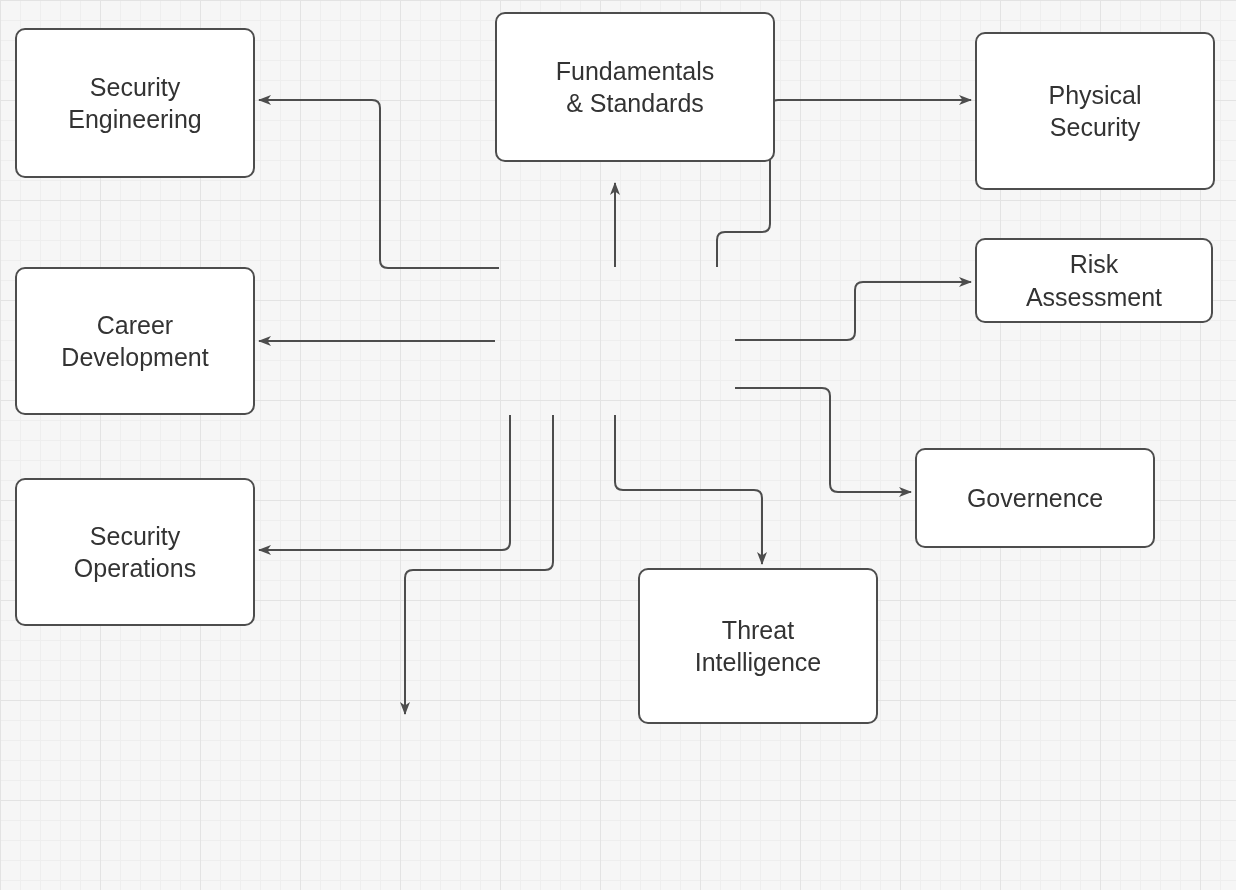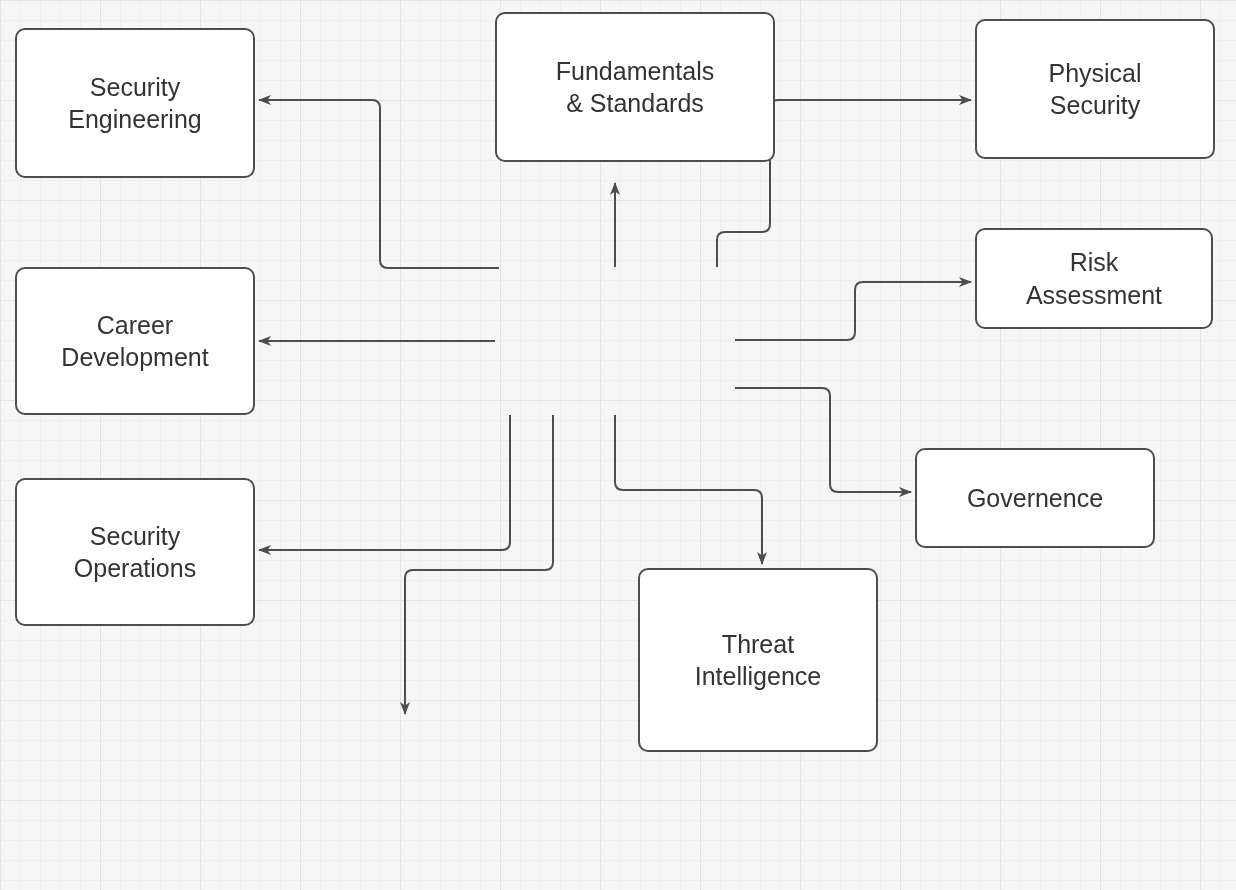--- a/index.html
+++ b/index.html
@@ -78,44 +78,44 @@
   <div class="node" style="left:15px;  top:28px;  width:240px; height:150px">
     <span class="node-label">Security
 Engineering</span>
   </div>
 
   <div class="node" style="left:495px; top:12px;  width:280px; height:150px">
     <span class="node-label">Fundamentals
 &amp; Standards</span>
   </div>
 
-  <div class="node" style="left:975px; top:19px;  width:240px; height:140px">
+  <div class="node" style="left:975px; top:32px;  width:240px; height:158px">
     <span class="node-label">Physical
 Security</span>
   </div>
 
   <div class="node" style="left:15px;  top:267px; width:240px; height:148px">
     <span class="node-label">Career
 Development</span>
   </div>
 
 
-  <div class="node" style="left:975px; top:228px; width:238px; height:101px">
+  <div class="node" style="left:975px; top:238px; width:238px; height:85px">
     <span class="node-label">Risk
 Assessment</span>
   </div>
 
   <div class="node" style="left:15px;  top:478px; width:240px; height:148px">
     <span class="node-label">Security
 Operations</span>
   </div>
 
   <div class="node" style="left:915px; top:448px; width:240px; height:100px">
     <span class="node-label">Governence</span>
   </div>
 
-  <div class="node" style="left:638px; top:568px; width:240px; height:184px">
+  <div class="node" style="left:638px; top:568px; width:240px; height:156px">
     <span class="node-label">Threat
 Intelligence</span>
   </div>
 
 
 </div>
 
 </body></html>

